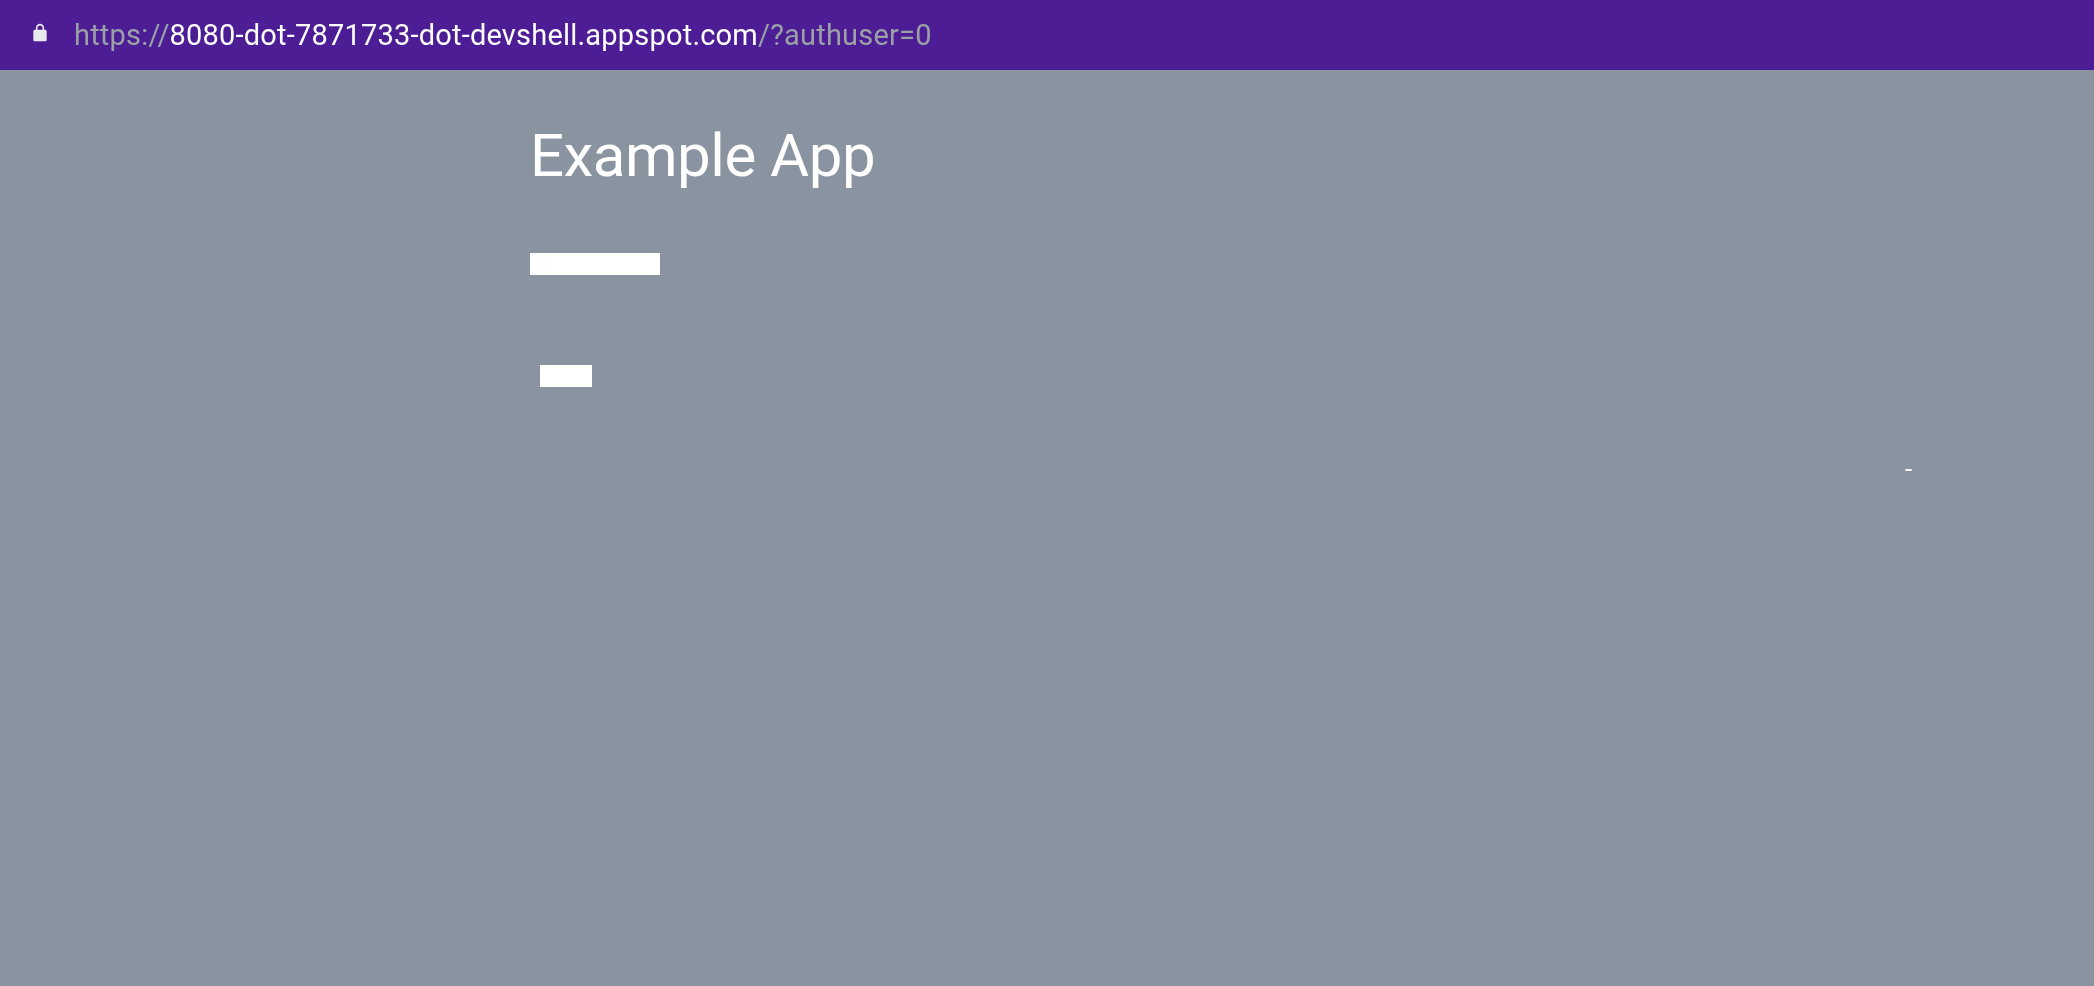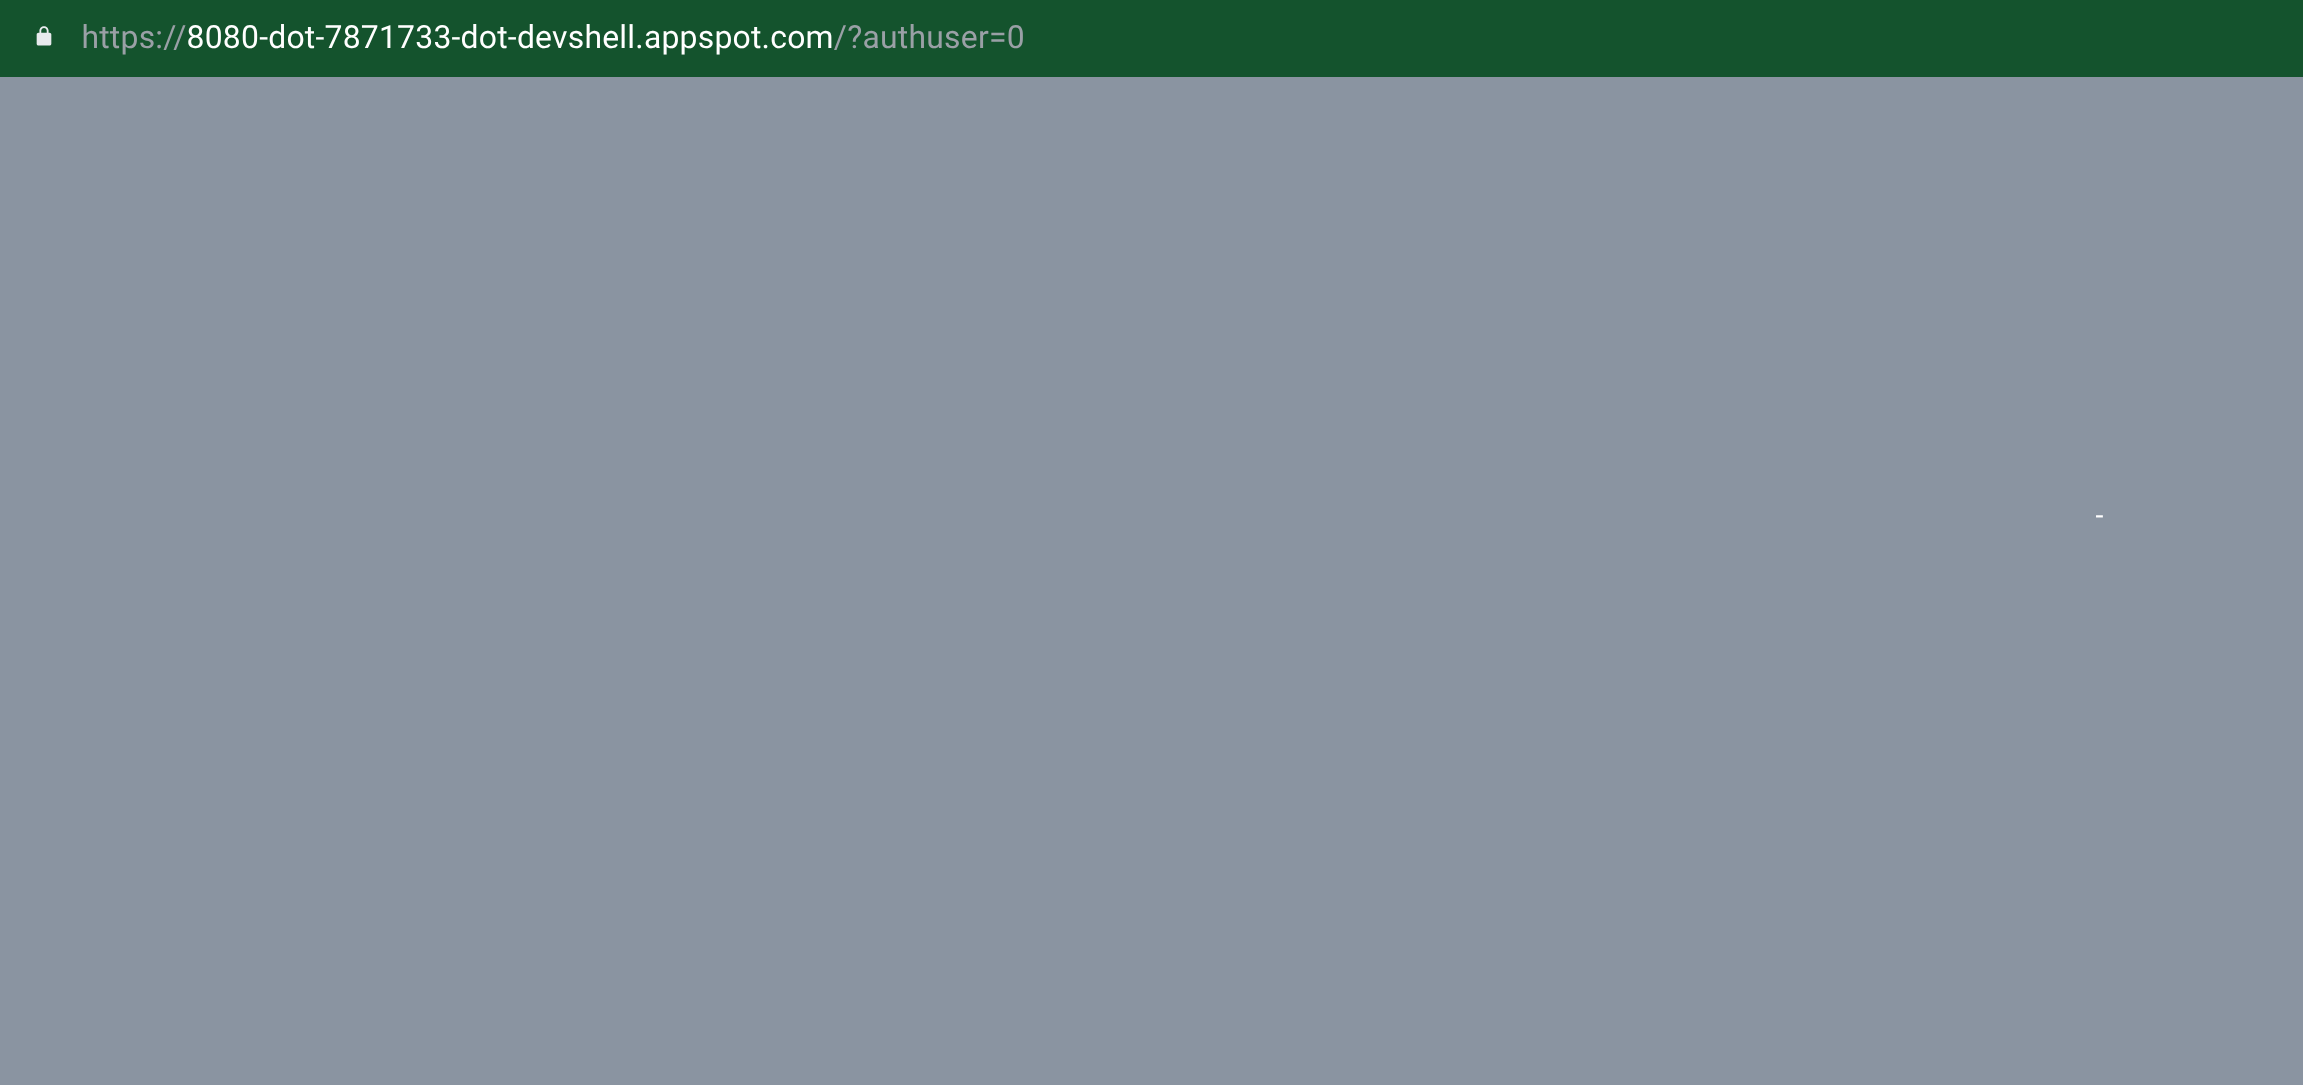--- a/index.html
+++ b/index.html
@@ -7,21 +7,21 @@
       padding: 0;
       box-sizing: border-box;
     }
     body {
       font-family: -apple-system, BlinkMacSystemFont, 'Segoe UI', Roboto, Helvetica, Arial, sans-serif;
       width: 2094px;
       height: 986px;
       overflow: hidden;
     }
     .address-bar {
-      background: #14532d;
+      background: #4c1d95;
       height: 70px;
       display: flex;
       align-items: center;
       padding: 0 30px;
       gap: 24px;
     }
     .lock-icon {
       width: 20px;
       height: 24px;
       fill: #e8eaed;
@@ -89,14 +89,19 @@
     <svg class="lock-icon" viewBox="0 0 24 24">
       <path d="M18 8h-1V6c0-2.76-2.24-5-5-5S7 3.24 7 6v2H6c-1.1 0-2 .9-2 2v10c0 1.1.9 2 2 2h12c1.1 0 2-.9 2-2V10c0-1.1-.9-2-2-2zM9 6c0-1.66 1.34-3 3-3s3 1.34 3 3v2H9V6z"></path>
     </svg>
   </span>
   <span class="url">
     <span class="proto">https://</span><span class="host">8080-dot-7871733-dot-devshell.appspot.com</span><span class="path">/?authuser=0</span>
   </span>
 </div>
 
 <div class="viewport">
+  <div class="container">
+    <h1 class="page-title">Example App</h1>
+    <div class="white-block-1"></div>
+    <div class="white-block-2"></div>
+  </div>
   <div class="floating-dash">-</div>
 </div>
 
 </body></html>

